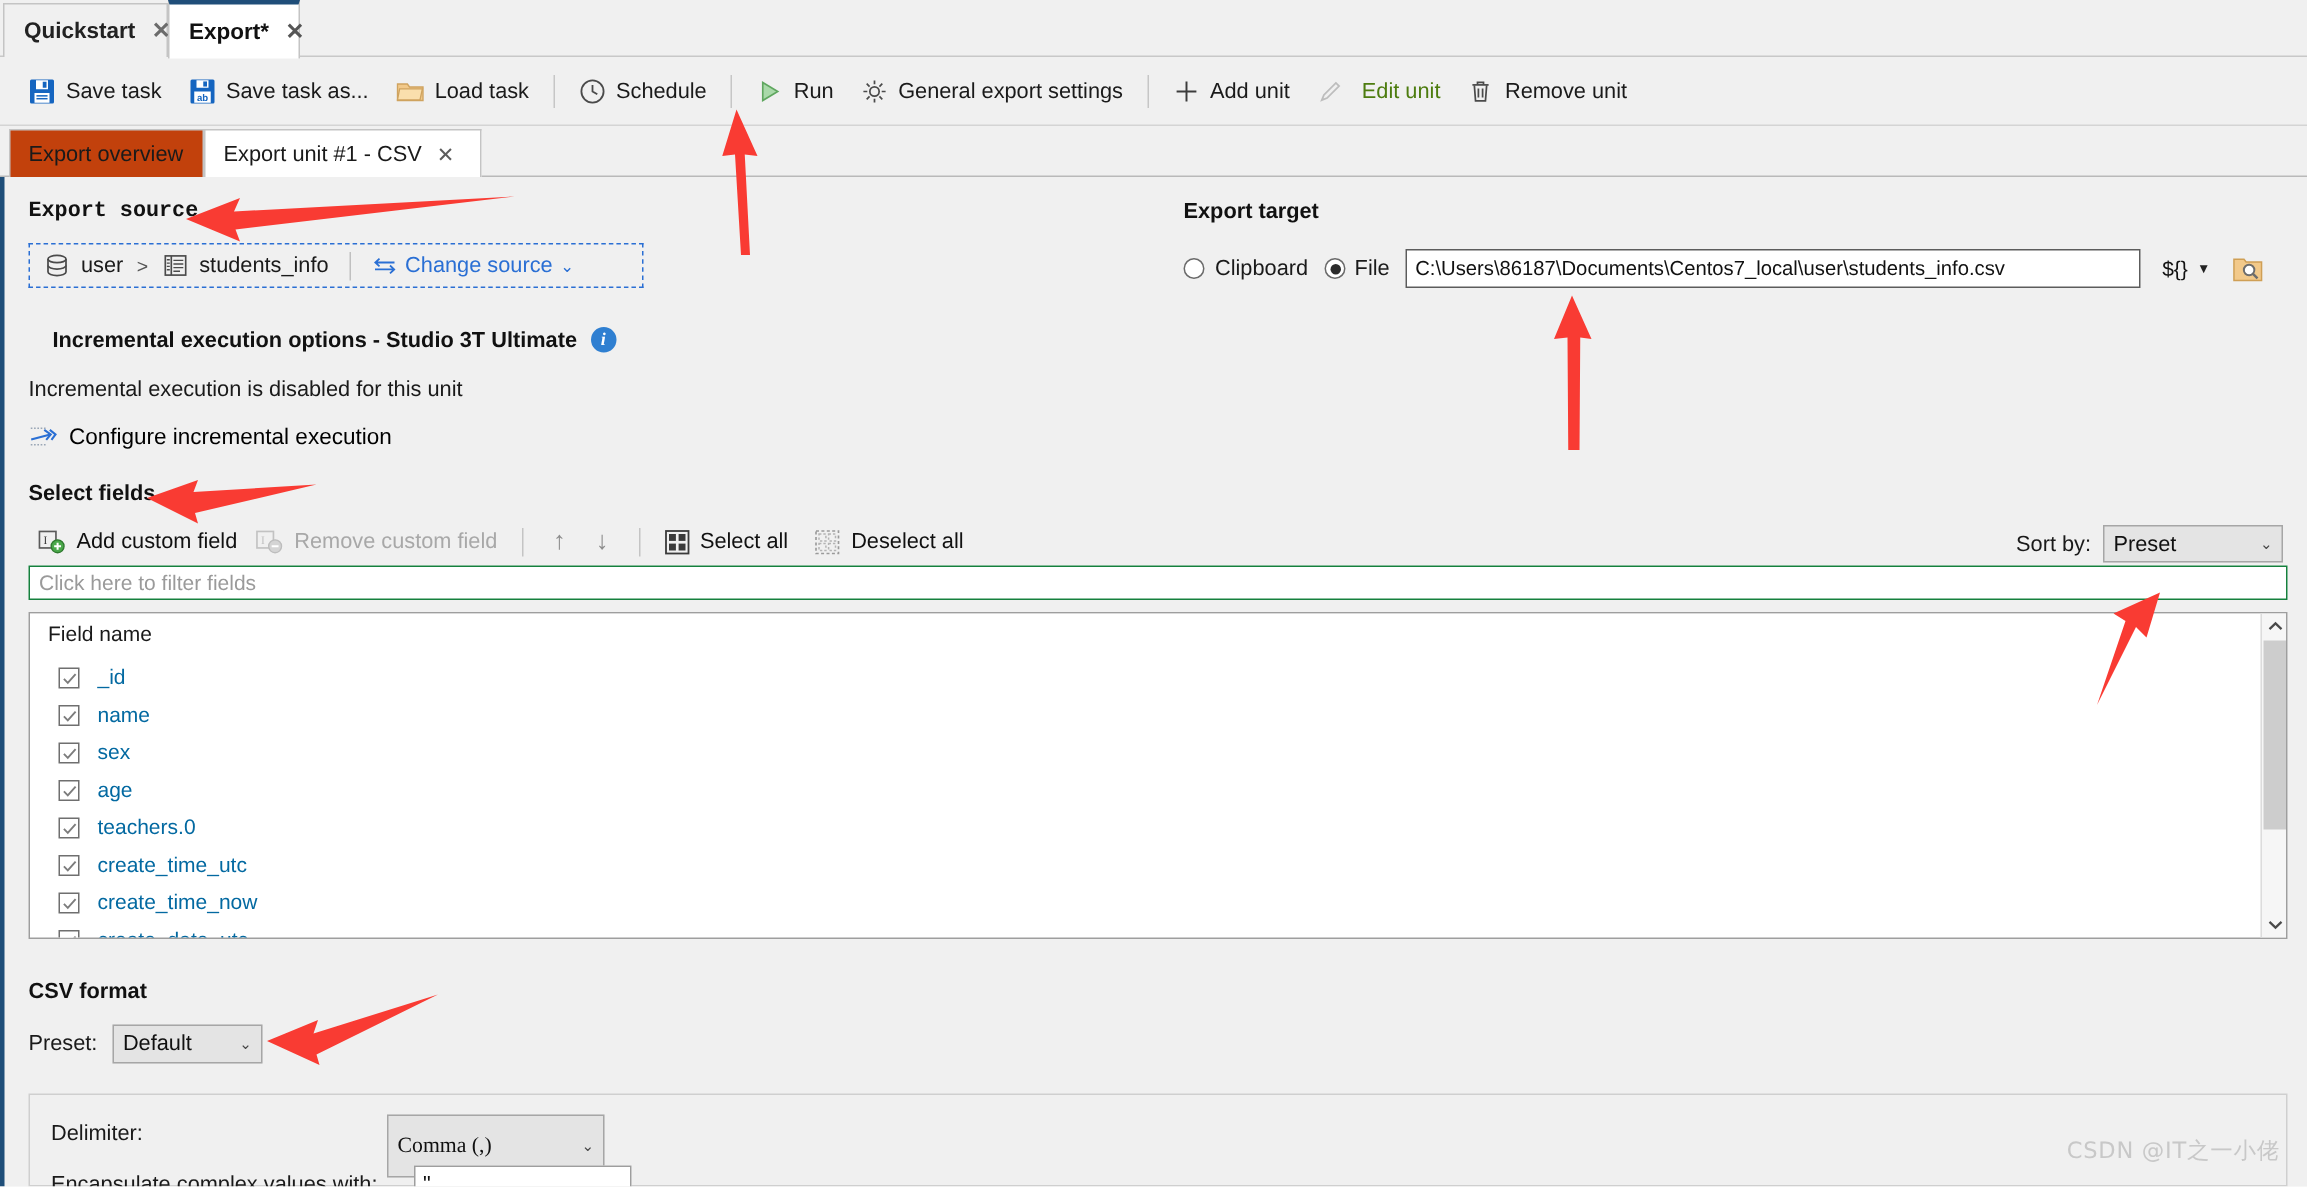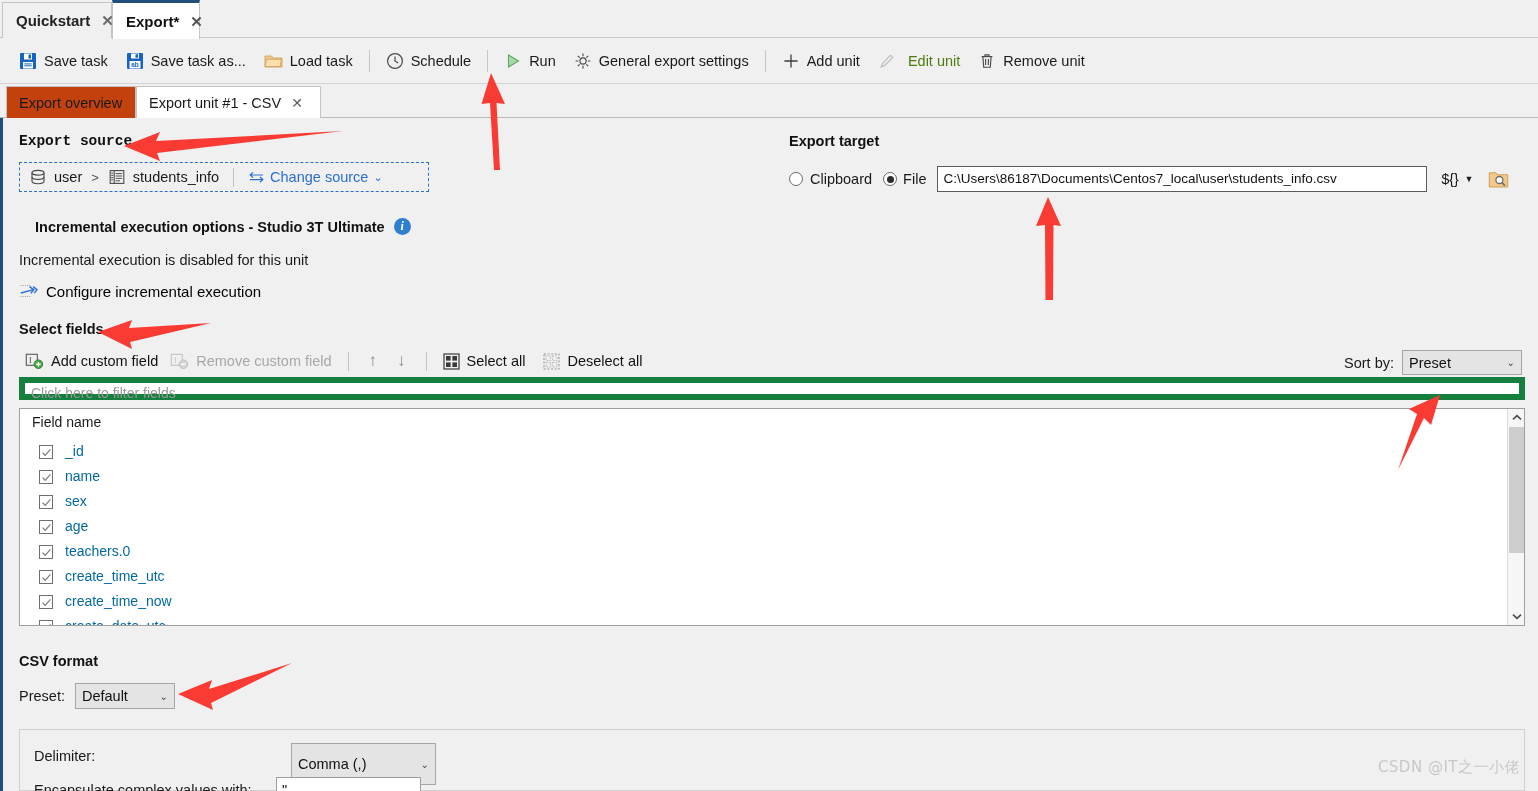--- a/index.html
+++ b/index.html
@@ -151,21 +151,21 @@
   .fbtn {
     display:flex; align-items:center; gap:7px;
     font-size:14.5px; color:#111; padding:2px 6px; cursor:pointer; white-space:nowrap;
   }
   .fbtn.disabled { color:#a8a8a8; cursor:default; }
   .fsep { width:1px; height:19px; background:#c4c4c4; margin:0 10px; }
   .arrbtn { font-size:17px; color:#8d8d8d; padding:0 10px; cursor:pointer; }
 
   .filterbox {
     position:absolute; left:16px; top:259px; width:1506px; height:23px;
-    background:#fff; border:6px solid #15803d;
+    background:#fff; border:1px solid #15803d;
     font-size:14px; color:#9a9a9a;
     padding:0 6px; line-height:21px;
   }
 
   
   .flist {
     position:absolute; left:16px; top:290px; width:1506px; height:218px;
     background:#fff; border:1px solid #9e9e9e;
     overflow:hidden;
   }
@@ -622,21 +622,21 @@
     <div style="position:absolute;left:16px;top:565px;display:flex;align-items:center;gap:10px;">
       <span style="font-size:14.5px;">Preset:</span>
       <div class="selectbox" style="width:100px;height:26px;">
         <span>Default</span>
         <span class="sarrow">⌄</span>
       </div>
     </div>
 
     <div class="csvpanel">
       <div class="flabel" style="left:14px;top:18px;">Delimiter:</div>
-      <div class="selectbox" style="position:absolute;left:271px;top:13px;width:145px;height:42px;">
+      <div class="selectbox" style="position:absolute;left:238px;top:13px;width:145px;height:42px;font-family:Liberation Serif, serif;">
         <span>Comma (,)</span>
         <span class="sarrow">⌄</span>
       </div>
 
       <div class="flabel" style="left:14px;top:52px;">Encapsulate complex values with:</div>
       <div class="finput" style="left:256px;top:47px;width:145px;">"</div>
     </div>
   </div>
 
   <svg class="arrow" style="left:0;top:0;width:1538px;height:791px;" viewBox="0 0 1538 791">

